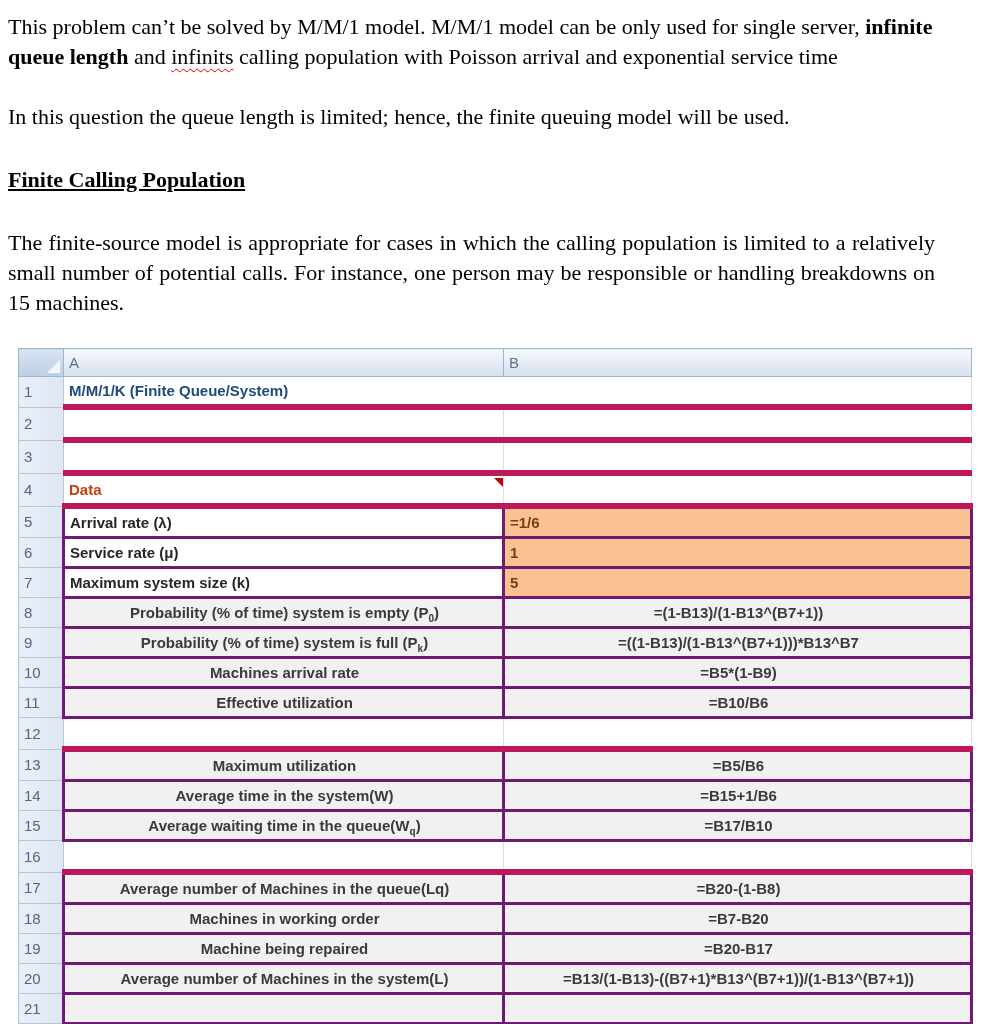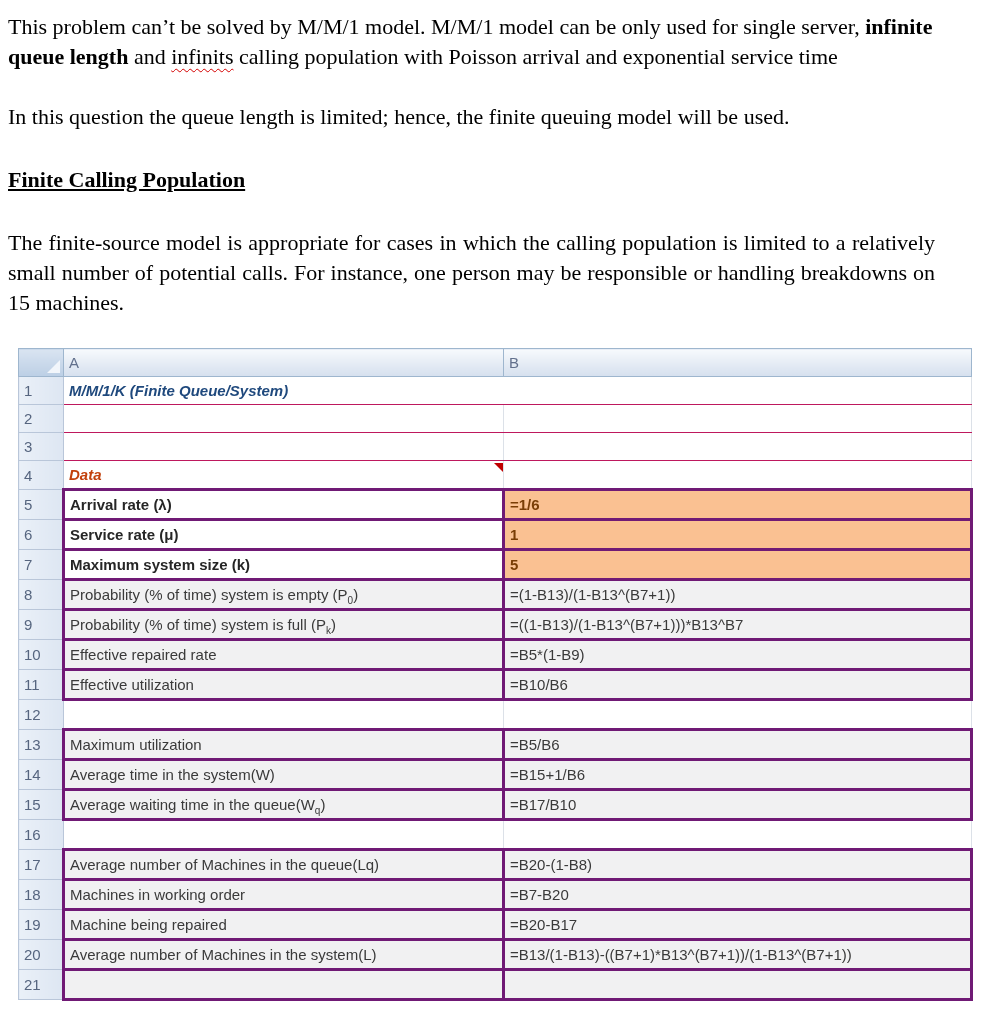--- a/index.html
+++ b/index.html
@@ -26,30 +26,30 @@
   thead th{height:24px;}
   .colhead{background:linear-gradient(#F7FAFD,#E4EBF4 55%,#D6E0EE);color:#62708C;font-weight:normal;
            text-align:center;border:1px solid #9EB6CE;}
   .corner{background:linear-gradient(#D9E4F1,#BCCFE5);border:1px solid #9EB6CE;position:relative;}
   .corner-tri{position:absolute;right:3px;bottom:3px;display:block;width:0;height:0;
               border-bottom:13px solid #F2F6FB;border-left:13px solid transparent;}
   .gutter{background:linear-gradient(to right,#EAF0F8,#DDE6F2);color:#56657F;font-weight:normal;
           font-size:16px;text-align:center;border:1px solid #B9C6D9;border-top-color:#D4DEEC;}
 
   .r-empty td,.r-section td,.r-gap td,.r-title td{background:#fff;
-          border-right:1px solid #DCE1E8;border-bottom:1px solid #be185d;font-style:italic;}
+          border-right:1px solid #DCE1E8;border-bottom:6px solid #be185d;}
   .title-cell{color:#1F497D;font-weight:bold;font-size:19px;text-align:center;}
   .r-section td.a{color:#c2410c;font-weight:bold;position:relative;}
   .comment-tri{position:absolute;top:2px;right:0;display:block;width:0;height:0;
                border-top:9px solid #C00000;border-left:9px solid transparent;}
 
   .r-input td,.r-formula td,.r-end td{border:3px solid #701a75;}
   .r-input td.a{background:#ffffff;color:#262626;font-weight:600;}
   .r-input td.b{background:#FAC192;color:#7A3E06;font-weight:bold;}
-  .r-formula td,.r-end td{background:#F1F1F2;color:#3A3A3A;font-weight:normal;}
+  .r-formula td,.r-end td{background:#F1F1F2;color:#3A3A3A;font-weight:bold;text-align:center;}
 
   .t3 td{border-top-width:3px;}
   .b3 td{border-bottom-width:3px;}
   .r-input td.a,.r-formula td.a,.r-end td.a{border-left-width:3px;}
   .r-input td.b,.r-formula td.b,.r-end td.b{border-right-width:3px;}
   sub{font-size:10px;line-height:0;}
 </style>
 </head>
 <body>
 
@@ -114,21 +114,21 @@
           <td class="a"><span>Probability (% of time) system is empty (P</span><sub>0</sub><span>)</span></td>
           <td class="b">=(1-B13)/(1-B13^(B7+1))</td>
         </tr>
         <tr class="r-formula">
           <th class="gutter">9</th>
           <td class="a"><span>Probability (% of time) system is full (P</span><sub>k</sub><span>)</span></td>
           <td class="b">=((1-B13)/(1-B13^(B7+1)))*B13^B7</td>
         </tr>
         <tr class="r-formula">
           <th class="gutter">10</th>
-          <td class="a"><span>Effective repaired rate</span></td>
+          <td class="a"><span>Machines arrival rate</span></td>
           <td class="b">=B5*(1-B9)</td>
         </tr>
         <tr class="r-formula b3">
           <th class="gutter">11</th>
           <td class="a"><span>Effective utilization</span></td>
           <td class="b">=B10/B6</td>
         </tr>
         <tr class="r-gap">
           <th class="gutter">12</th>
           <td class="a"></td>

